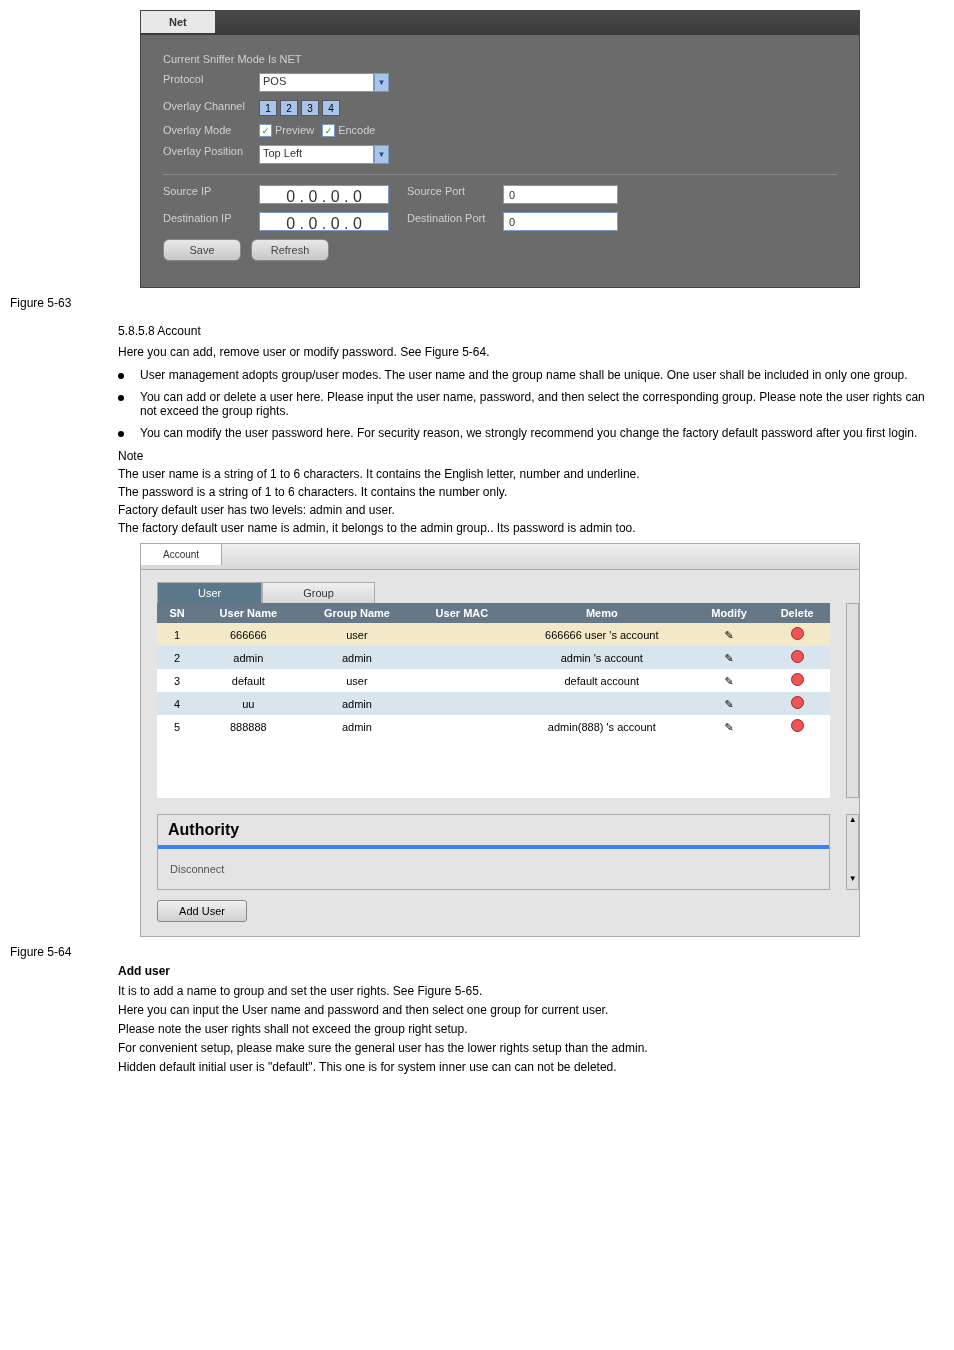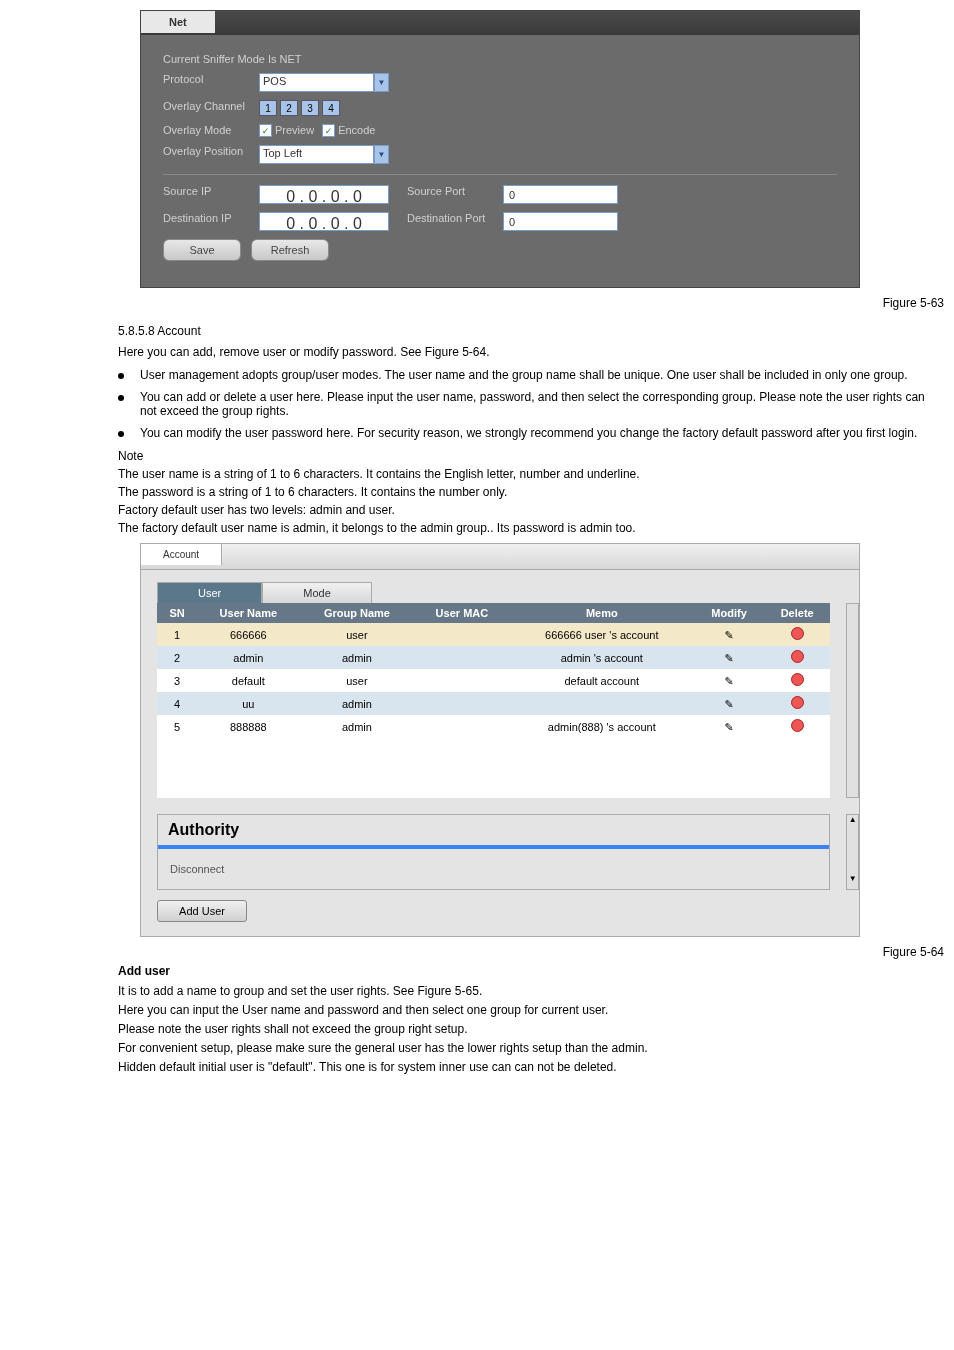--- a/index.html
+++ b/index.html
@@ -13,21 +13,21 @@
 .lbl{width:96px;color:#d0d0d0}
 .sel{width:115px;height:19px;background:#fff;border:1px solid #7a9ac6;color:#333;font-size:11px;padding:1px 3px}
 .drop{width:15px;height:19px;background:#a8c4e8;border:1px solid #7a9ac6;display:flex;align-items:center;justify-content:center;color:#2a4a7a;font-size:8px}
 .chbox{display:inline-flex;align-items:center;justify-content:center;width:18px;height:16px;background:#a8c4e8;border:1px solid #556;color:#000;font-size:10px;margin-right:3px}
 .ck{width:13px;height:13px;border:1px solid #7a9ac6;background:#fff;display:inline-flex;align-items:center;justify-content:center;font-size:9px;color:#2a7a2a;margin-right:3px}
 .ipfield{width:130px;height:19px;background:#fff;border:1px solid #7a9ac6;color:#333;font-size:16px;text-align:center;padding-top:2px;display:inline-block}
 .lbl2{margin-left:18px;width:96px;color:#d0d0d0}
 .pin{width:115px;height:19px;background:#fff;border:1px solid #7a9ac6;color:#333;font-size:11px;padding:1px 5px}
 .btn{width:78px;height:22px;background:linear-gradient(#e8e8e8,#c8c8c8);border:1px solid #888;border-radius:6px;font-size:11px;color:#444;margin-right:10px}
 .hrule{border:0;border-top:1px solid #888;margin:10px 0}
-.caption{text-align:right;margin:6px 0 4px;font-size:12px}
+.caption{text-align:left;margin:6px 0 4px;font-size:12px}
 .txt{font-size:12px;margin:3px 0 3px 108px;line-height:1.35}
 .h2{font-size:12px;margin:14px 0 6px 108px}
 .bul{margin:8px 0 8px 108px;display:flex}
 .dot{width:6px;height:6px;background:#000;border-radius:50%;margin:5px 16px 0 0;flex-shrink:0}
 .n{margin-left:108px;font-size:12px;margin-bottom:4px}
 .panel2{background:#e4e4e4;border:1px solid #aaa;width:720px}
 .tabbar2{background:linear-gradient(#f0f0f0,#d8d8d8);height:26px;border-bottom:1px solid #aaa}
 .tab2{display:inline-block;background:#fff;padding:5px 22px;font-weight:normal;font-size:10px;color:#333;border-right:1px solid #aaa}
 .subtabs{display:flex;margin:12px 0 0 16px}
 .st{padding:4px 40px;font-size:11px;border:1px solid #aaa;border-bottom:0}
@@ -121,21 +121,21 @@
 <div class="n">The user name  is a string of 1 to 6 characters. It contains the English letter, number and underline.</div>
 <div class="n">The password is a string of 1 to 6 characters. It contains the number only.</div>
 <div class="n">Factory default user has two levels: admin and user.</div>
 <div class="n">The factory default user name is admin, it belongs to the admin group.. Its password is admin too.</div>
 
 <div class="fig" style="margin-top:8px">
 <div class="panel2">
 <div class="tabbar2"><span class="tab2">Account</span></div>
 <div class="subtabs">
         <div class="st a">User</div>
-        <div class="st i">Mode</div>
+        <div class="st i">Group</div>
       </div>
 <div style="display:flex">
 <table class="ut">
 <tbody>
             <tr>
               <th>SN</th>
               <th>User Name</th>
               <th>Group Name</th>
               <th>User MAC</th>
               <th>Memo</th>

